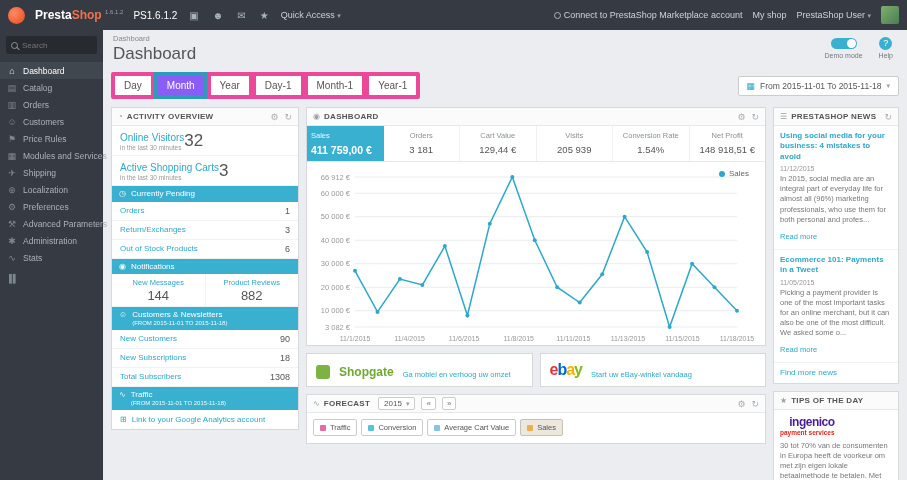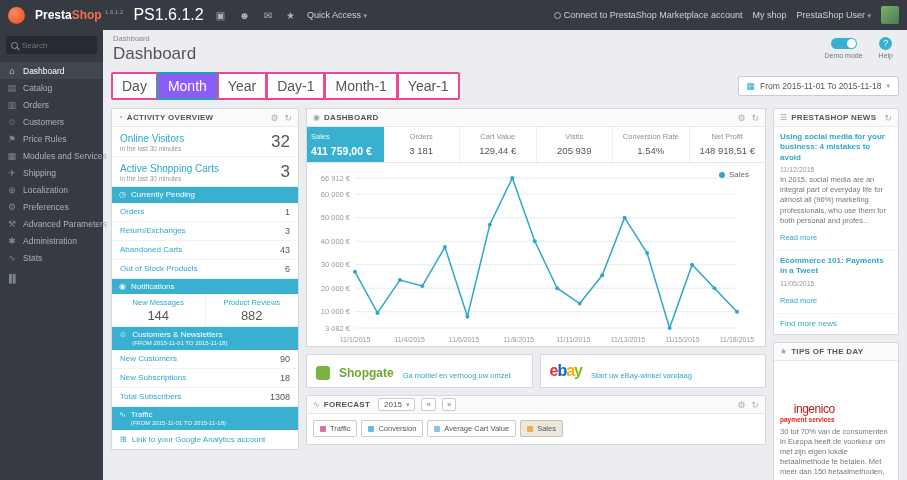--- a/index.html
+++ b/index.html
@@ -5,21 +5,21 @@
   *{margin:0;padding:0;box-sizing:border-box;}
   html,body{width:907px;height:480px;overflow:hidden;background:#ebedf0;font-family:"Liberation Sans",sans-serif;}
   #app{width:907px;height:480px;overflow:hidden;position:relative;}
 
   
   .topbar{height:30px;background:#363a42;display:flex;align-items:center;color:#cfd3d8;font-size:9px;padding:0 8px;gap:10px;}
   .logo-circle{width:17px;height:17px;border-radius:50%;background:radial-gradient(circle at 35% 35%,#ff8a65,#e64a19);flex-shrink:0;cursor:pointer;}
   .brand{color:#fff;font-size:12px;font-weight:bold;white-space:nowrap;}
   .brand .b2{color:#f2704e;}
   .brand sup{font-size:6px;color:#9aa0a6;font-weight:normal;}
-  .ps-ver{color:#fff;font-size:16px;}
+  .ps-ver{color:#fff;font-size:10px;}
   .tb-icon{color:#aab2ba;font-size:10px;cursor:pointer;padding:0 2px;}
   .tb-item{cursor:pointer;white-space:nowrap;color:#cfd3d8;}
   .tb-spacer{flex:1;}
   .dot-icon{display:inline-block;width:7px;height:7px;border:1px solid #aab2ba;border-radius:50%;vertical-align:-1px;margin-right:3px;}
   .avatar{width:18px;height:18px;border-radius:2px;background:linear-gradient(135deg,#7fb069,#4a7c59);cursor:pointer;flex-shrink:0;}
   .caret{font-size:7px;color:#9aa0a6;}
 
   
   .layout{display:flex;height:450px;}
   .sidebar{width:103px;background:#363a42;flex-shrink:0;display:flex;flex-direction:column;}
@@ -40,38 +40,38 @@
   .page-title{font-size:17px;color:#555;font-weight:normal;margin-top:1px;}
   .head-right{position:absolute;right:14px;top:6px;display:flex;gap:16px;}
   .head-widget{text-align:center;cursor:pointer;}
   .toggle{width:26px;height:11px;background:#3ab0d0;border-radius:6px;position:relative;margin:2px auto 3px;}
   .toggle-knob{width:9px;height:9px;background:#fff;border-radius:50%;position:absolute;right:1px;top:1px;}
   .help-circle{width:13px;height:13px;background:#3ab0d0;color:#fff;border-radius:50%;font-size:9px;line-height:13px;text-align:center;margin:1px auto 2px;}
   .head-label{font-size:7px;color:#777;}
 
   .toolbar{display:flex;align-items:center;padding:6px 8px 8px;flex-shrink:0;}
   .btn-group{display:flex;}
-  .range-btn{font-size:14px;color:#555;background:#fff;border:2px solid #ec4899;padding:4px 9px;margin-left:-1px;cursor:pointer;font-family:"Liberation Sans",sans-serif;text-align:right;}
+  .range-btn{font-size:10px;color:#555;background:#fff;border:4px solid #ec4899;padding:4px 9px;margin-left:-1px;cursor:pointer;font-family:"Liberation Sans",sans-serif;text-align:right;}
   .range-btn:first-child{margin-left:0;border-radius:2px 0 0 2px;}
   .range-btn:last-child{border-radius:0 2px 2px 0;}
   .range-btn.active{background:#8b5cf6;border-color:#2d9cbb;color:#fff;}
   .date-btn{margin-left:auto;font-size:8.5px;color:#555;background:#fff;border:1px solid #ccc;border-radius:2px;padding:4px 8px;display:flex;align-items:center;gap:5px;cursor:pointer;}
   .cal-icon{color:#2ea8c9;font-size:9px;}
 
   .columns{display:flex;gap:7px;padding:0 8px;align-items:flex-start;flex:1;overflow:hidden;}
   .panel{background:#fff;border:1px solid #d6d9dc;width:100%;}
   .panel-head{height:18px;background:#fbfbfb;border-bottom:1px solid #e6e8ea;display:flex;align-items:center;padding:0 6px;gap:4px;}
   .panel-head-icon{font-size:8px;color:#9aa0a6;}
   .panel-title{font-size:8px;font-weight:bold;color:#555;letter-spacing:.3px;white-space:nowrap;}
   .panel-icons{margin-left:auto;display:flex;gap:6px;color:#a7adb3;font-size:9px;}
   .panel-icons span{cursor:pointer;}
 
   
   .col-activity{width:188px;flex-shrink:0;}
-  .stat-row{display:flex;justify-content:space-between;align-items:center;padding:5px 8px 4px;border-bottom:1px solid #f1f2f3;}
+  .stat-row{display:flex;justify-content:flex-start;align-items:center;padding:5px 8px 4px;border-bottom:1px solid #f1f2f3;}
   .stat-label{color:#2ea8c9;font-size:10px;cursor:pointer;}
   .stat-sub{font-size:6.5px;color:#999;margin-top:1px;}
   .stat-value{font-size:17px;color:#555;font-weight:300;}
   .section-bar{background:#3ab0d0;color:#fff;font-size:8px;padding:3px 7px;display:flex;gap:5px;align-items:flex-start;line-height:1.2;}
   .section-bar .bar-icon{font-size:8px;opacity:.9;}
   .bar-sub{font-size:6px;opacity:.92;display:block;}
   .data-row{display:flex;justify-content:space-between;align-items:center;padding:4px 8px;border-bottom:1px solid #f1f2f3;font-size:8px;}
   .row-link{color:#2ea8c9;cursor:pointer;}
   .row-value{color:#555;font-size:9px;}
   .notif-cols{display:flex;text-align:center;border-bottom:1px solid #f1f2f3;}
@@ -117,21 +117,21 @@
   .news-item{padding:5px 6px 6px;border-bottom:1px solid #f1f2f3;}
   .news-headline{color:#2ea8c9;font-size:8px;font-weight:bold;line-height:1.3;cursor:pointer;}
   .news-date{font-size:7px;color:#999;margin:3px 0 2px;}
   .news-excerpt{font-size:7.5px;color:#777;line-height:1.35;}
   .read-more{color:#2ea8c9;font-size:7.5px;cursor:pointer;display:inline-block;margin-top:2px;}
   .find-more{padding:5px 6px 6px;color:#2ea8c9;font-size:8px;cursor:pointer;}
   .tips-panel{margin-top:7px;}
   .tips-top{display:flex;justify-content:space-between;gap:5px;padding:6px 6px 4px;}
   .tips-headline{font-size:8px;font-weight:bold;color:#555;line-height:1.3;width:52px;flex-shrink:0;}
   .ingenico{text-align:right;line-height:1.1;}
-  .ingenico-name{font-size:12px;font-weight:normal;color:#b91c1c;letter-spacing:-.5px;margin-top:36px;}
+  .ingenico-name{font-size:12px;font-weight:bold;color:#4c1d95;letter-spacing:-.5px;}
   .ingenico-sub{font-size:6.5px;color:#e1251b;font-weight:bold;}
   .tips-body{font-size:7.5px;color:#777;line-height:1.35;padding:0 6px 8px;}
 </style>
 </head>
 <body>
 
 <div id="app">
 
   <div class="topbar">
     <span class="logo-circle"></span>
@@ -272,24 +272,20 @@
               <span class="bar-icon">◷</span>
               <span>Currently Pending</span>
             </div>
             <div class="data-row">
                 <span class="row-link">Orders</span>
                 <span class="row-value">1</span>
               </div>
             <div class="data-row">
                 <span class="row-link">Return/Exchanges</span>
                 <span class="row-value">3</span>
-              </div>
-            <div class="data-row">
-                <span class="row-link">Abandoned Carts</span>
-                <span class="row-value">43</span>
               </div>
             <div class="data-row">
                 <span class="row-link">Out of Stock Products</span>
                 <span class="row-value">6</span>
               </div>
             <div class="section-bar">
               <span class="bar-icon">◉</span>
               <span>Notifications</span>
             </div>
             <div class="notif-cols">
@@ -477,20 +473,21 @@
             </div>
             <div class="news-item">
               <div class="news-headline">Using social media for your business: 4 mistakes to avoid</div>
               <div class="news-date">11/12/2015</div>
               <div class="news-excerpt">In 2015, social media are an integral part of everyday life for almost all (96%) marketing professionals, who use them for both personal and profes...</div>
               <span class="read-more">Read more</span>
             </div>
             <div class="news-item">
               <div class="news-headline">Ecommerce 101: Payments in a Tweet</div>
               <div class="news-date">11/05/2015</div>
+              <div class="news-excerpt">Picking a payment provider is one of the most important tasks for an online merchant, but it can also be one of the most difficult. We asked some o...</div>
               <span class="read-more">Read more</span>
             </div>
             <div class="find-more">Find more news</div>
           </div>
 
           <div class="panel tips-panel">
             <div class="panel-head">
               <span class="panel-head-icon">★</span>
               <span class="panel-title">TIPS OF THE DAY</span>
             </div>

